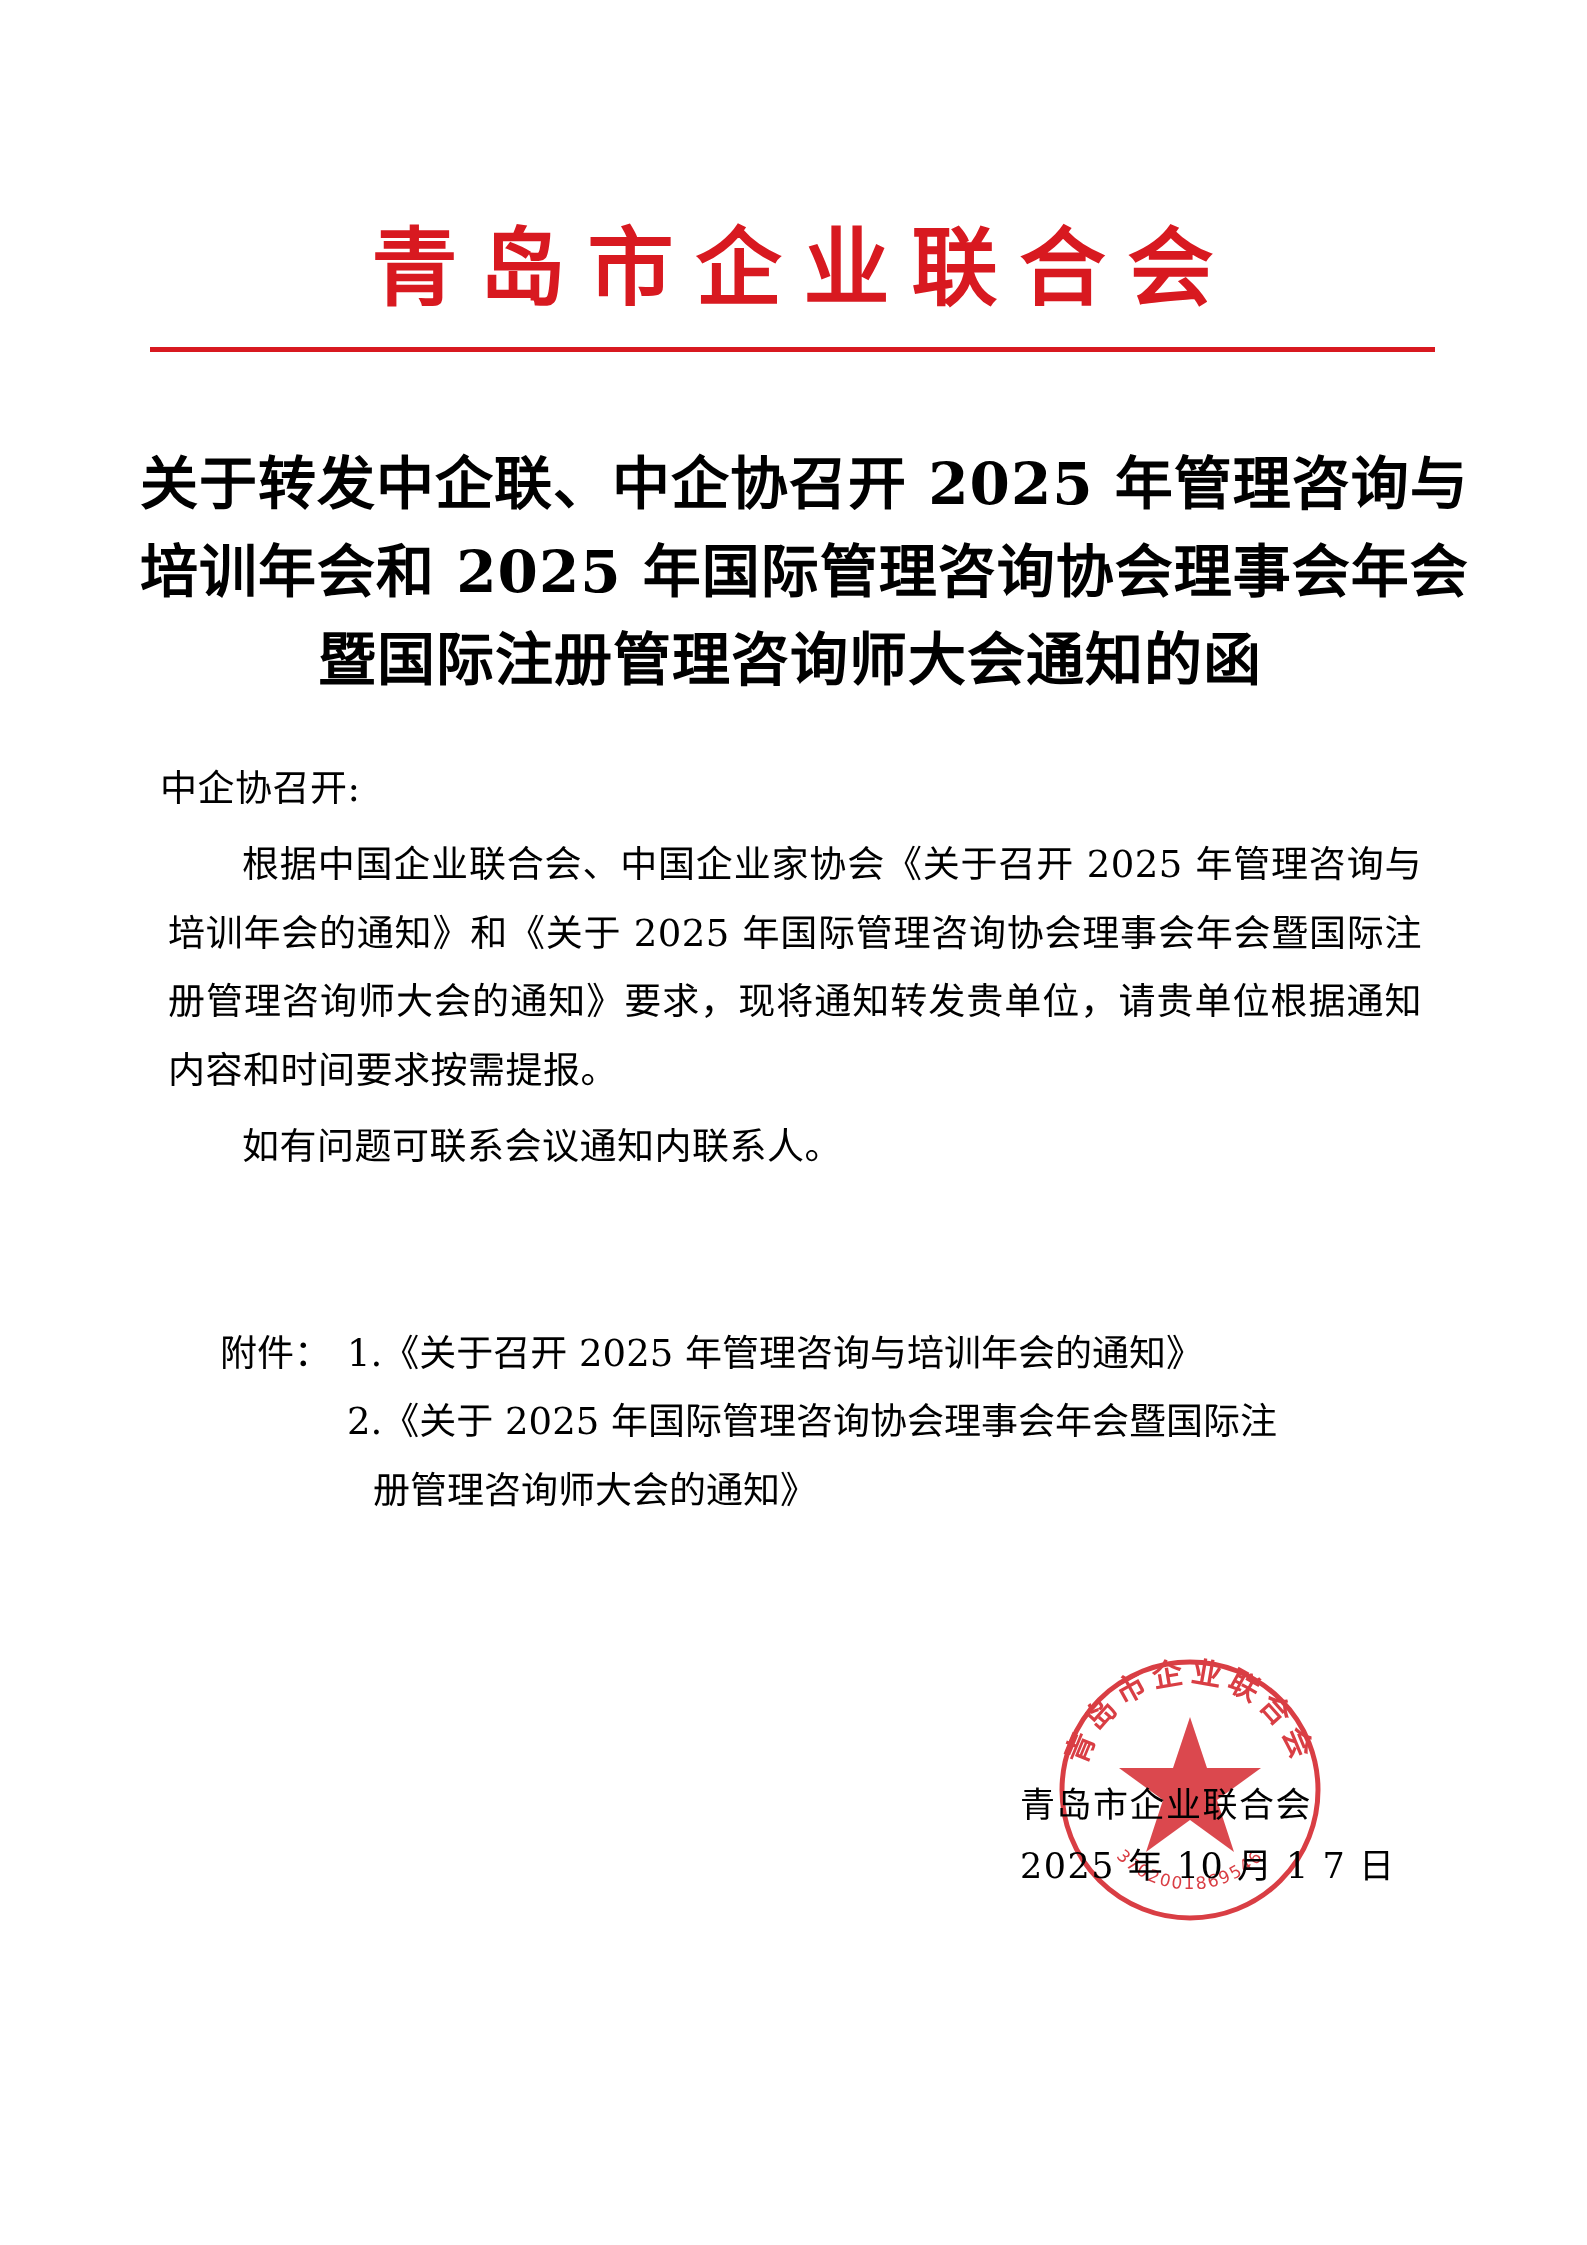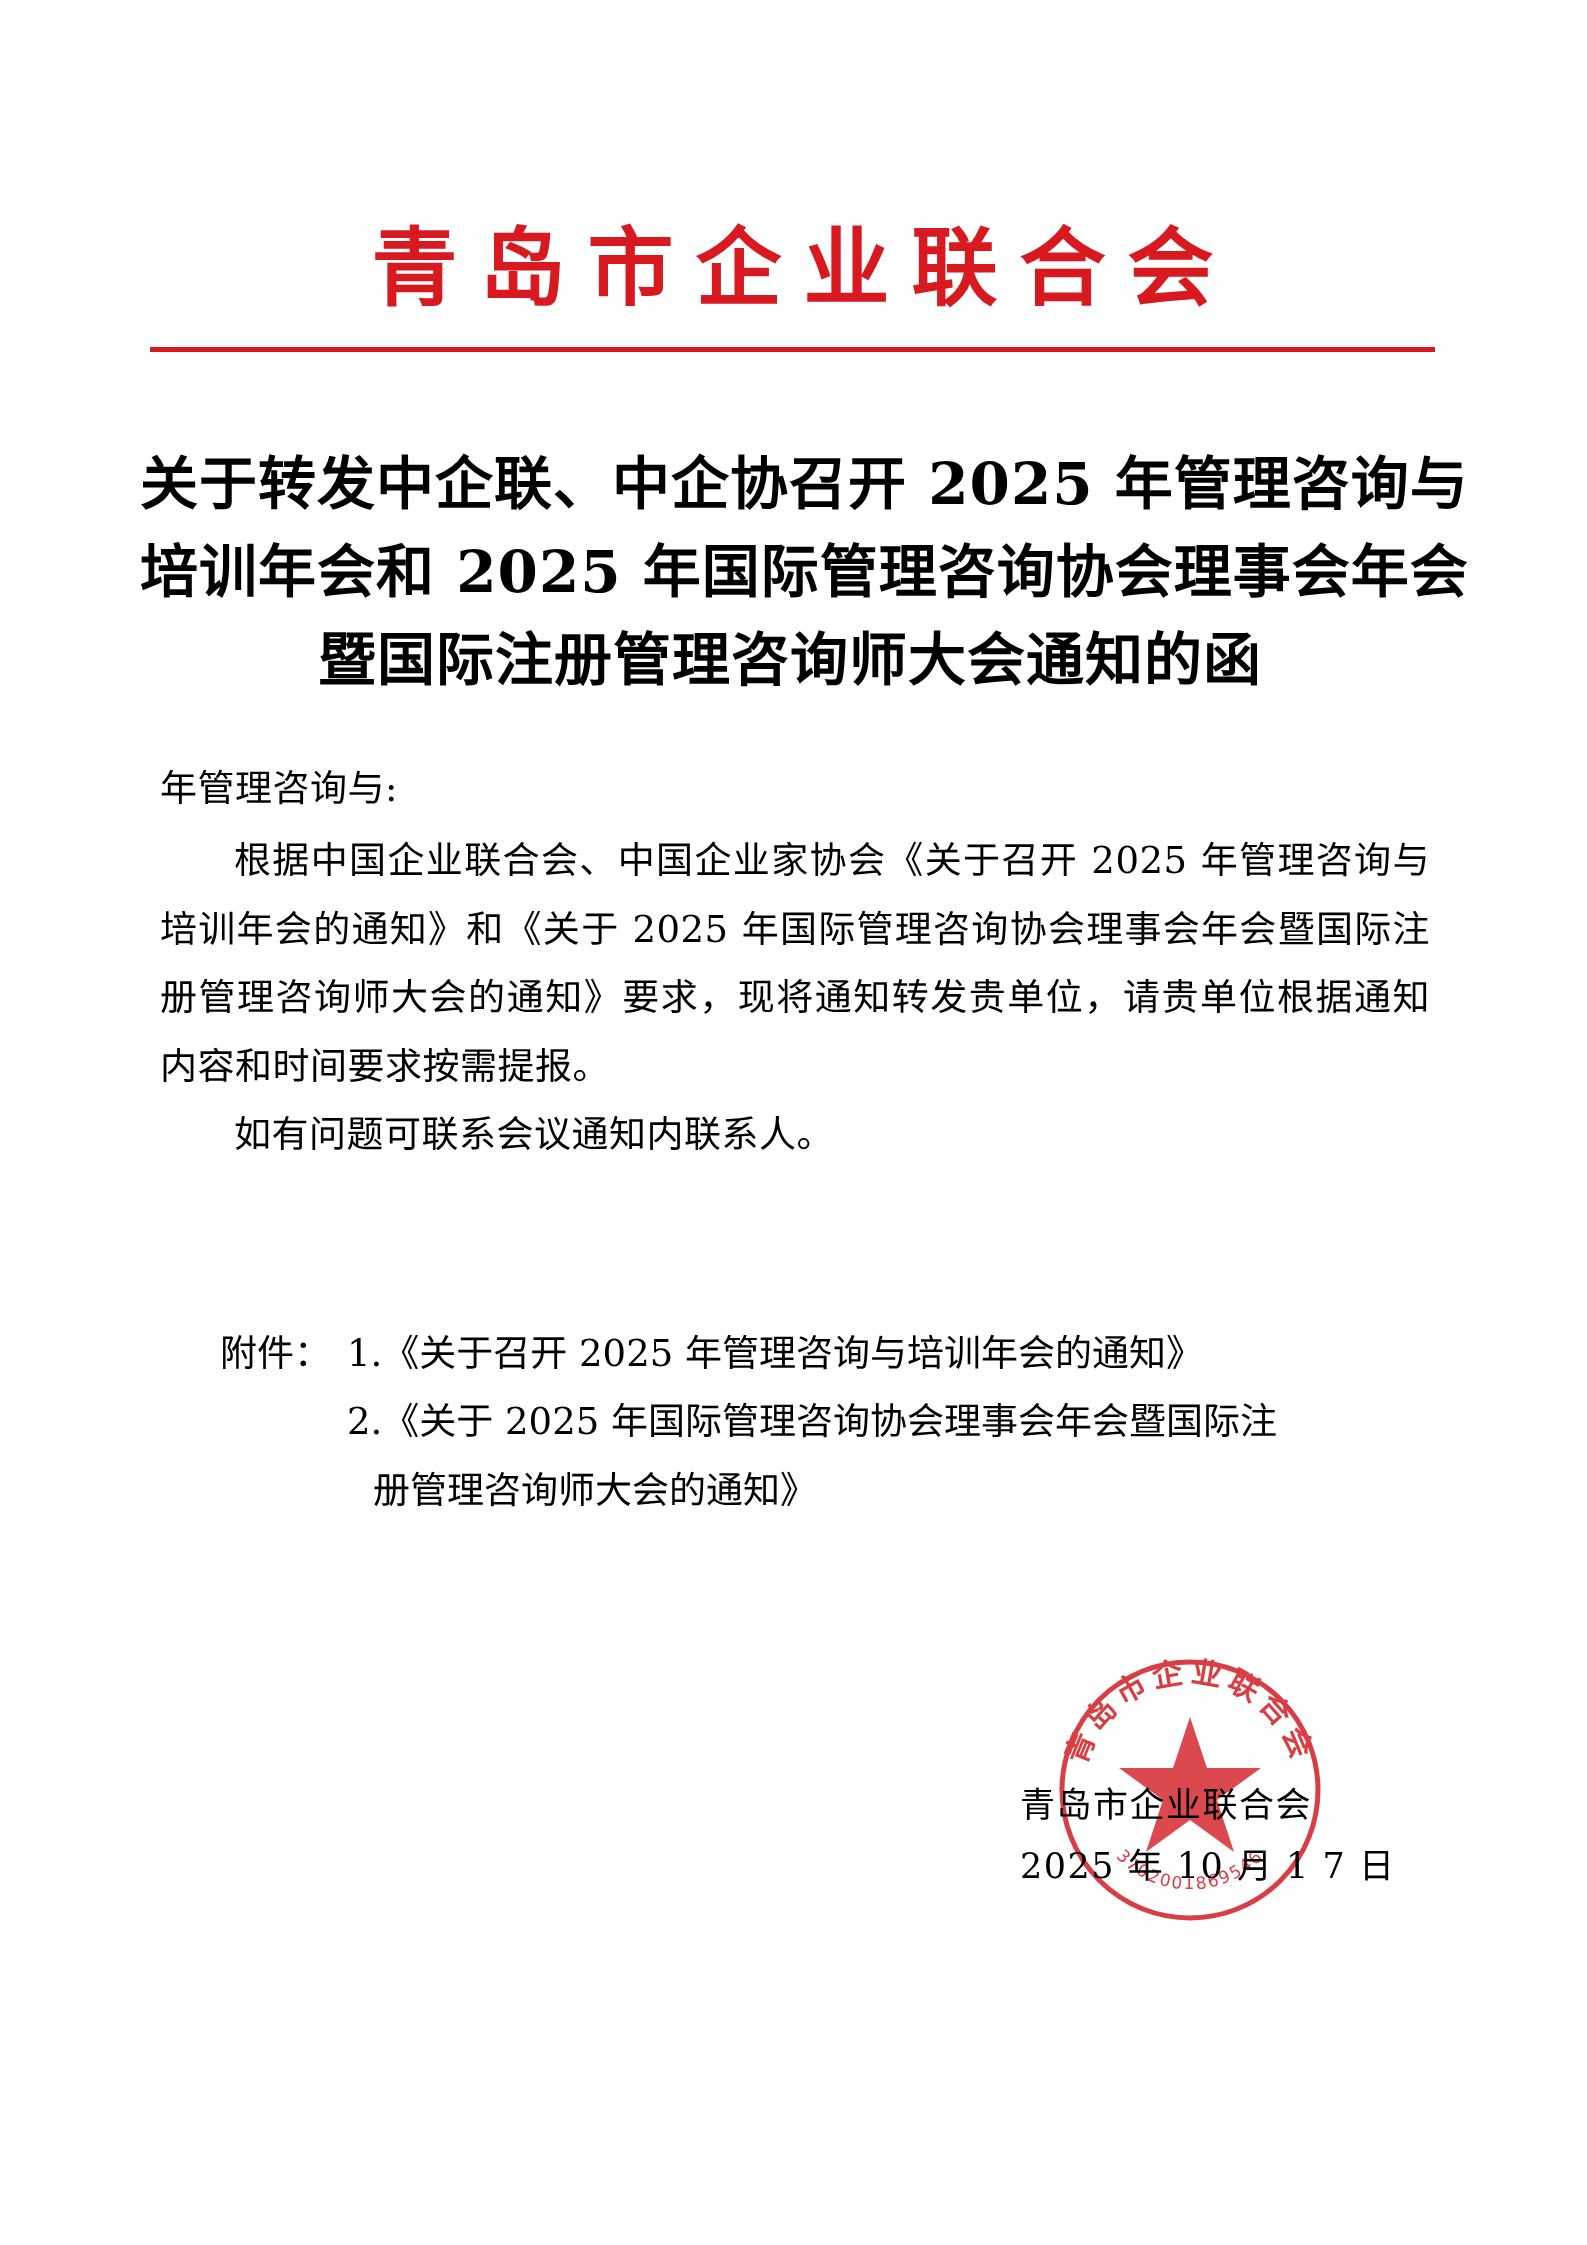--- a/index.html
+++ b/index.html
@@ -69,21 +69,21 @@
     left: 160px;
     top: 755px;
     width: 1270px;
     font-size: 37px;
     line-height: 1.85;
     letter-spacing: 0.5px;
     text-align: justify;
   }
   .salutation { margin: 0 0 4px 0; }
   .para {
-    margin: 0;
+    margin: 8px;
     text-indent: 2em;
     text-align: justify;
     text-justify: inter-ideograph;
   }
 
   
   .attachments {
     position: absolute;
     left: 220px;
     top: 1320px;
@@ -132,21 +132,21 @@
     <div class="letterhead-rule"></div>
   </div>
 
   <div class="doc-title">
     <div>关于转发中企联、中企协召开 2025 年管理咨询与</div>
     <div>培训年会和 2025 年国际管理咨询协会理事会年会</div>
     <div>暨国际注册管理咨询师大会通知的函</div>
   </div>
 
   <div class="body-block">
-    <p class="salutation">年管理咨询与:</p>
+    <p class="salutation">中企协召开:</p>
     <p class="para">根据中国企业联合会、中国企业家协会《关于召开 2025 年管理咨询与培训年会的通知》和《关于 2025 年国际管理咨询协会理事会年会暨国际注册管理咨询师大会的通知》要求，现将通知转发贵单位，请贵单位根据通知内容和时间要求按需提报。</p>
     <p class="para">如有问题可联系会议通知内联系人。</p>
   </div>
 
   <div class="attachments">
     <div class="att-row">
       <span class="att-label">附件：</span>
       <span class="att-item-1">1.《关于召开 2025 年管理咨询与培训年会的通知》</span>
     </div>
     <div class="att-row">

